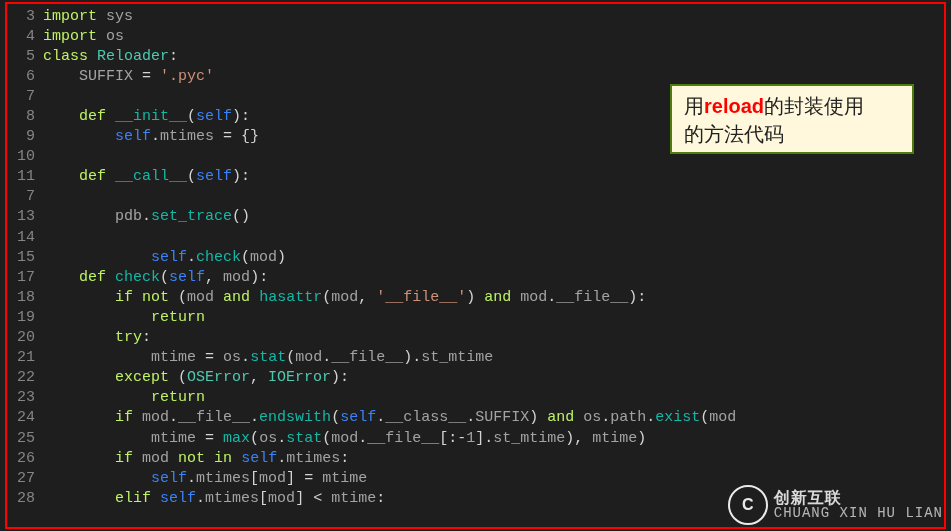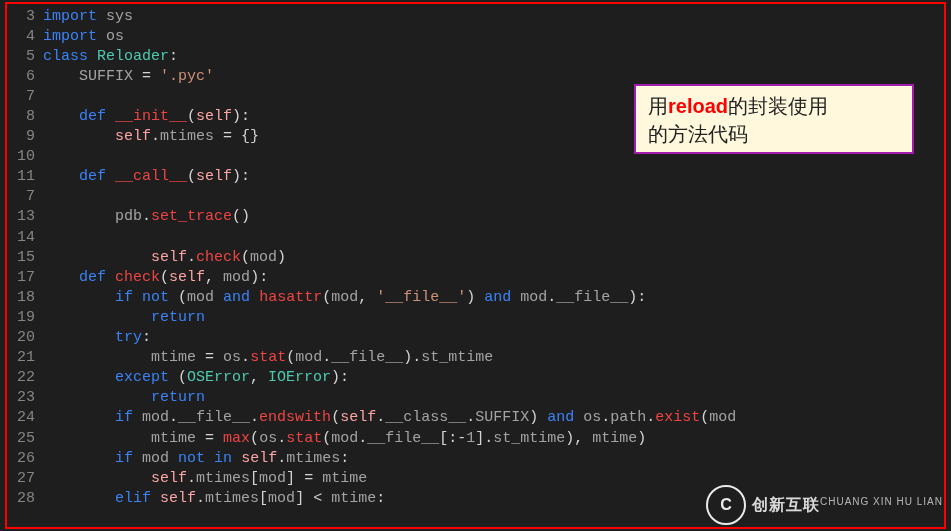--- a/index.html
+++ b/index.html
@@ -38,35 +38,35 @@
     width: 28px;
     text-align: right;
     color: #858585;
     padding-right: 8px;
     flex: 0 0 28px;
     user-select: none;
   }
   .code {
     color: #d4d4d4;
   }
-  .kw   { color: #3b82f6; margin-top: 28px; }  
+  .kw   { color: #bef264; margin-top: 28px; }  
   .name { color: #a3a3a3; }  
   .cls  { color: #4ec9b0; }  
-  .fn   { color: #ef4444; }  
+  .fn   { color: #14b8a6; }  
   .str  { color: #ce9178; }  
   .op   { color: #d4d4d4; }
-  .self { color: #fca5a5; }
+  .self { color: #3b82f6; }
   .annotation-box {
     position: absolute;
     top: 80px;
     right: 30px;
-    width: 280px;
+    width: 244px;
     height: 70px;
     background: #fff8dc;
-    border: 2px solid #a21caf;
+    border: 2px solid #4d7c0f;
     box-sizing: border-box;
     padding: 6px 12px;
     font-family: "Microsoft YaHei", sans-serif;
     font-size: 20px;
     color: #222;
     line-height: 1.4;
   }
   .annotation-box .red { color: #ff0000; font-weight: bold; }
   .watermark {
     position: absolute;
@@ -86,26 +86,26 @@
     display: flex;
     align-items: center;
     justify-content: center;
     font-weight: bold;
     font-family: sans-serif;
     font-size: 16px;
     color: #fff;
   }
   .watermark .wtext {
     display: flex;
-    flex-direction: row;
+    flex-direction: column;
     line-height: 1.1;
     font-family: "Microsoft YaHei", sans-serif;
   }
   .watermark .wtext .big { font-size: 16px; font-weight: bold; letter-spacing: 1px; }
-  .watermark .wtext .small { font-size: 10px; letter-spacing: 1px; opacity: .8; }
+  .watermark .wtext .small { font-size: 14px; letter-spacing: 1px; opacity: .8; font-family: Liberation Mono, monospace; }
 </style>
 </head>
 <body>
 
 <div class="editor-frame">
   <div class="code-area" id="code-area">
       <div class="line"><div class="gutter">3</div><div class="code"><span class="kw">import</span> <span class="name">sys</span></div></div>
       <div class="line"><div class="gutter">4</div><div class="code"><span class="kw">import</span> <span class="name">os</span></div></div>
       <div class="line"><div class="gutter">5</div><div class="code"><span class="kw">class</span> <span class="cls">Reloader</span>:</div></div>
       <div class="line"><div class="gutter">6</div><div class="code">    <span class="name">SUFFIX</span> <span class="op">=</span> <span class="str">'.pyc'</span></div></div>

